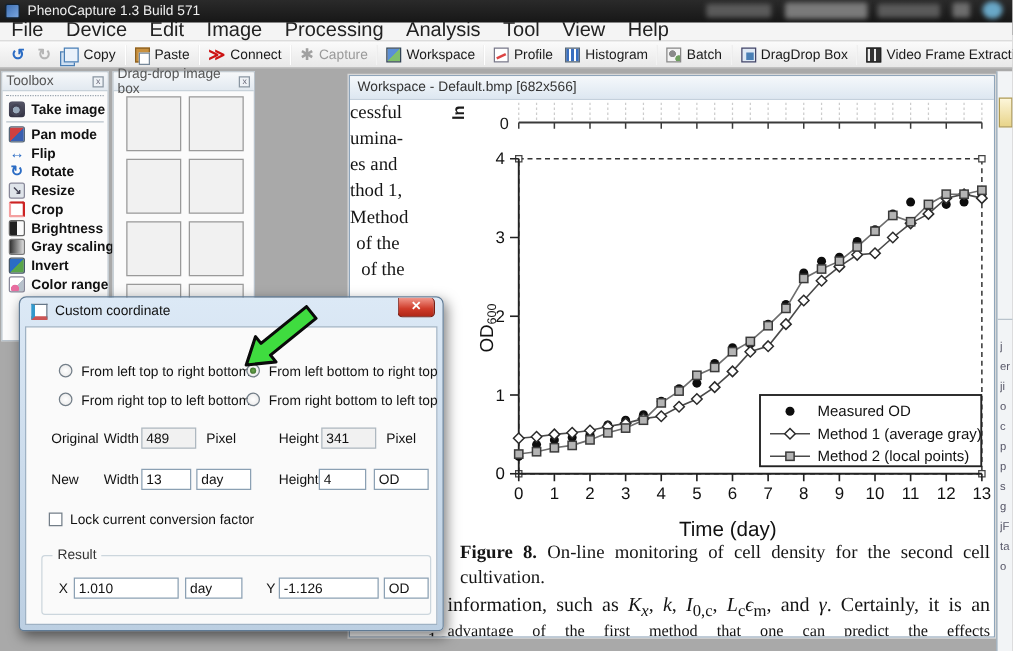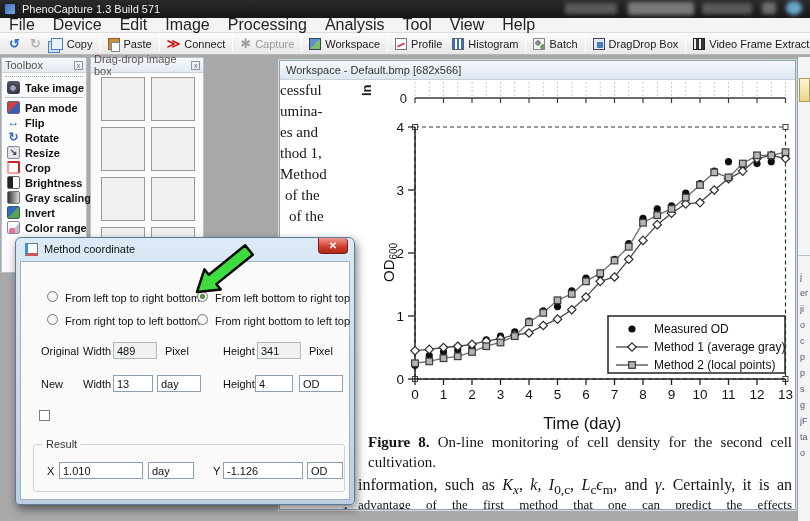--- a/index.html
+++ b/index.html
@@ -456,21 +456,21 @@
       <div>s</div>
       <div>g</div>
       <div>jF</div>
       <div>ta</div>
       <div>o</div>
     </div>
 </div>
 
 <div class="abs dlg">
   <div class="dlgicon"></div>
-  <div class="dlgtitle">Method coordinate</div>
+  <div class="dlgtitle">Custom coordinate</div>
   <div class="dlgclose">✕</div>
   <div class="dlgclient">
 
     <div class="radio" style="left:26px;top:29px"></div>
     <div class="rlabel" style="left:44px;top:30px">From left top to right bottom</div>
     <div class="radio on" style="left:176px;top:29px"></div>
     <div class="rlabel" style="left:194px;top:30px">From left bottom to right top</div>
     <div class="radio" style="left:26px;top:52px"></div>
     <div class="rlabel" style="left:44px;top:53px">From right top to left bottom</div>
     <div class="radio" style="left:176px;top:52px"></div>
@@ -486,20 +486,21 @@
 
     <div class="flabel" style="left:20px;top:116px">New</div>
     <div class="flabel" style="left:62px;top:116px">Width</div>
     <input class="tb" style="left: 92px; top: 113px; width: 40px;" value="13">
     <input class="tb" style="left: 136px; top: 113px; width: 44px;" value="day">
     <div class="flabel" style="left:202px;top:116px">Height</div>
     <input class="tb" style="left: 234px; top: 113px; width: 38px;" value="4">
     <input class="tb" style="left: 278px; top: 113px; width: 44px;" value="OD">
 
     <div class="cbx" style="left:18px;top:148px"></div>
+    <div class="flabel" style="left:35px;top:148px">Lock current conversion factor</div>
 
     <div class="gbox" style="left:12px;top:182px;width:312px;height:48px">
       <span class="gboxlabel">Result</span>
     </div>
     <div class="flabel" style="left:26px;top:203px">X</div>
     <input class="tb" style="left: 38px; top: 200px; width: 84px;" readonly="" value="1.010">
     <input class="tb" style="left: 127px; top: 200px; width: 46px;" readonly="" value="day">
     <div class="flabel" style="left:192px;top:203px">Y</div>
     <input class="tb" style="left: 202px; top: 200px; width: 80px;" readonly="" value="-1.126">
     <input class="tb" style="left: 286px; top: 200px; width: 36px;" readonly="" value="OD">

